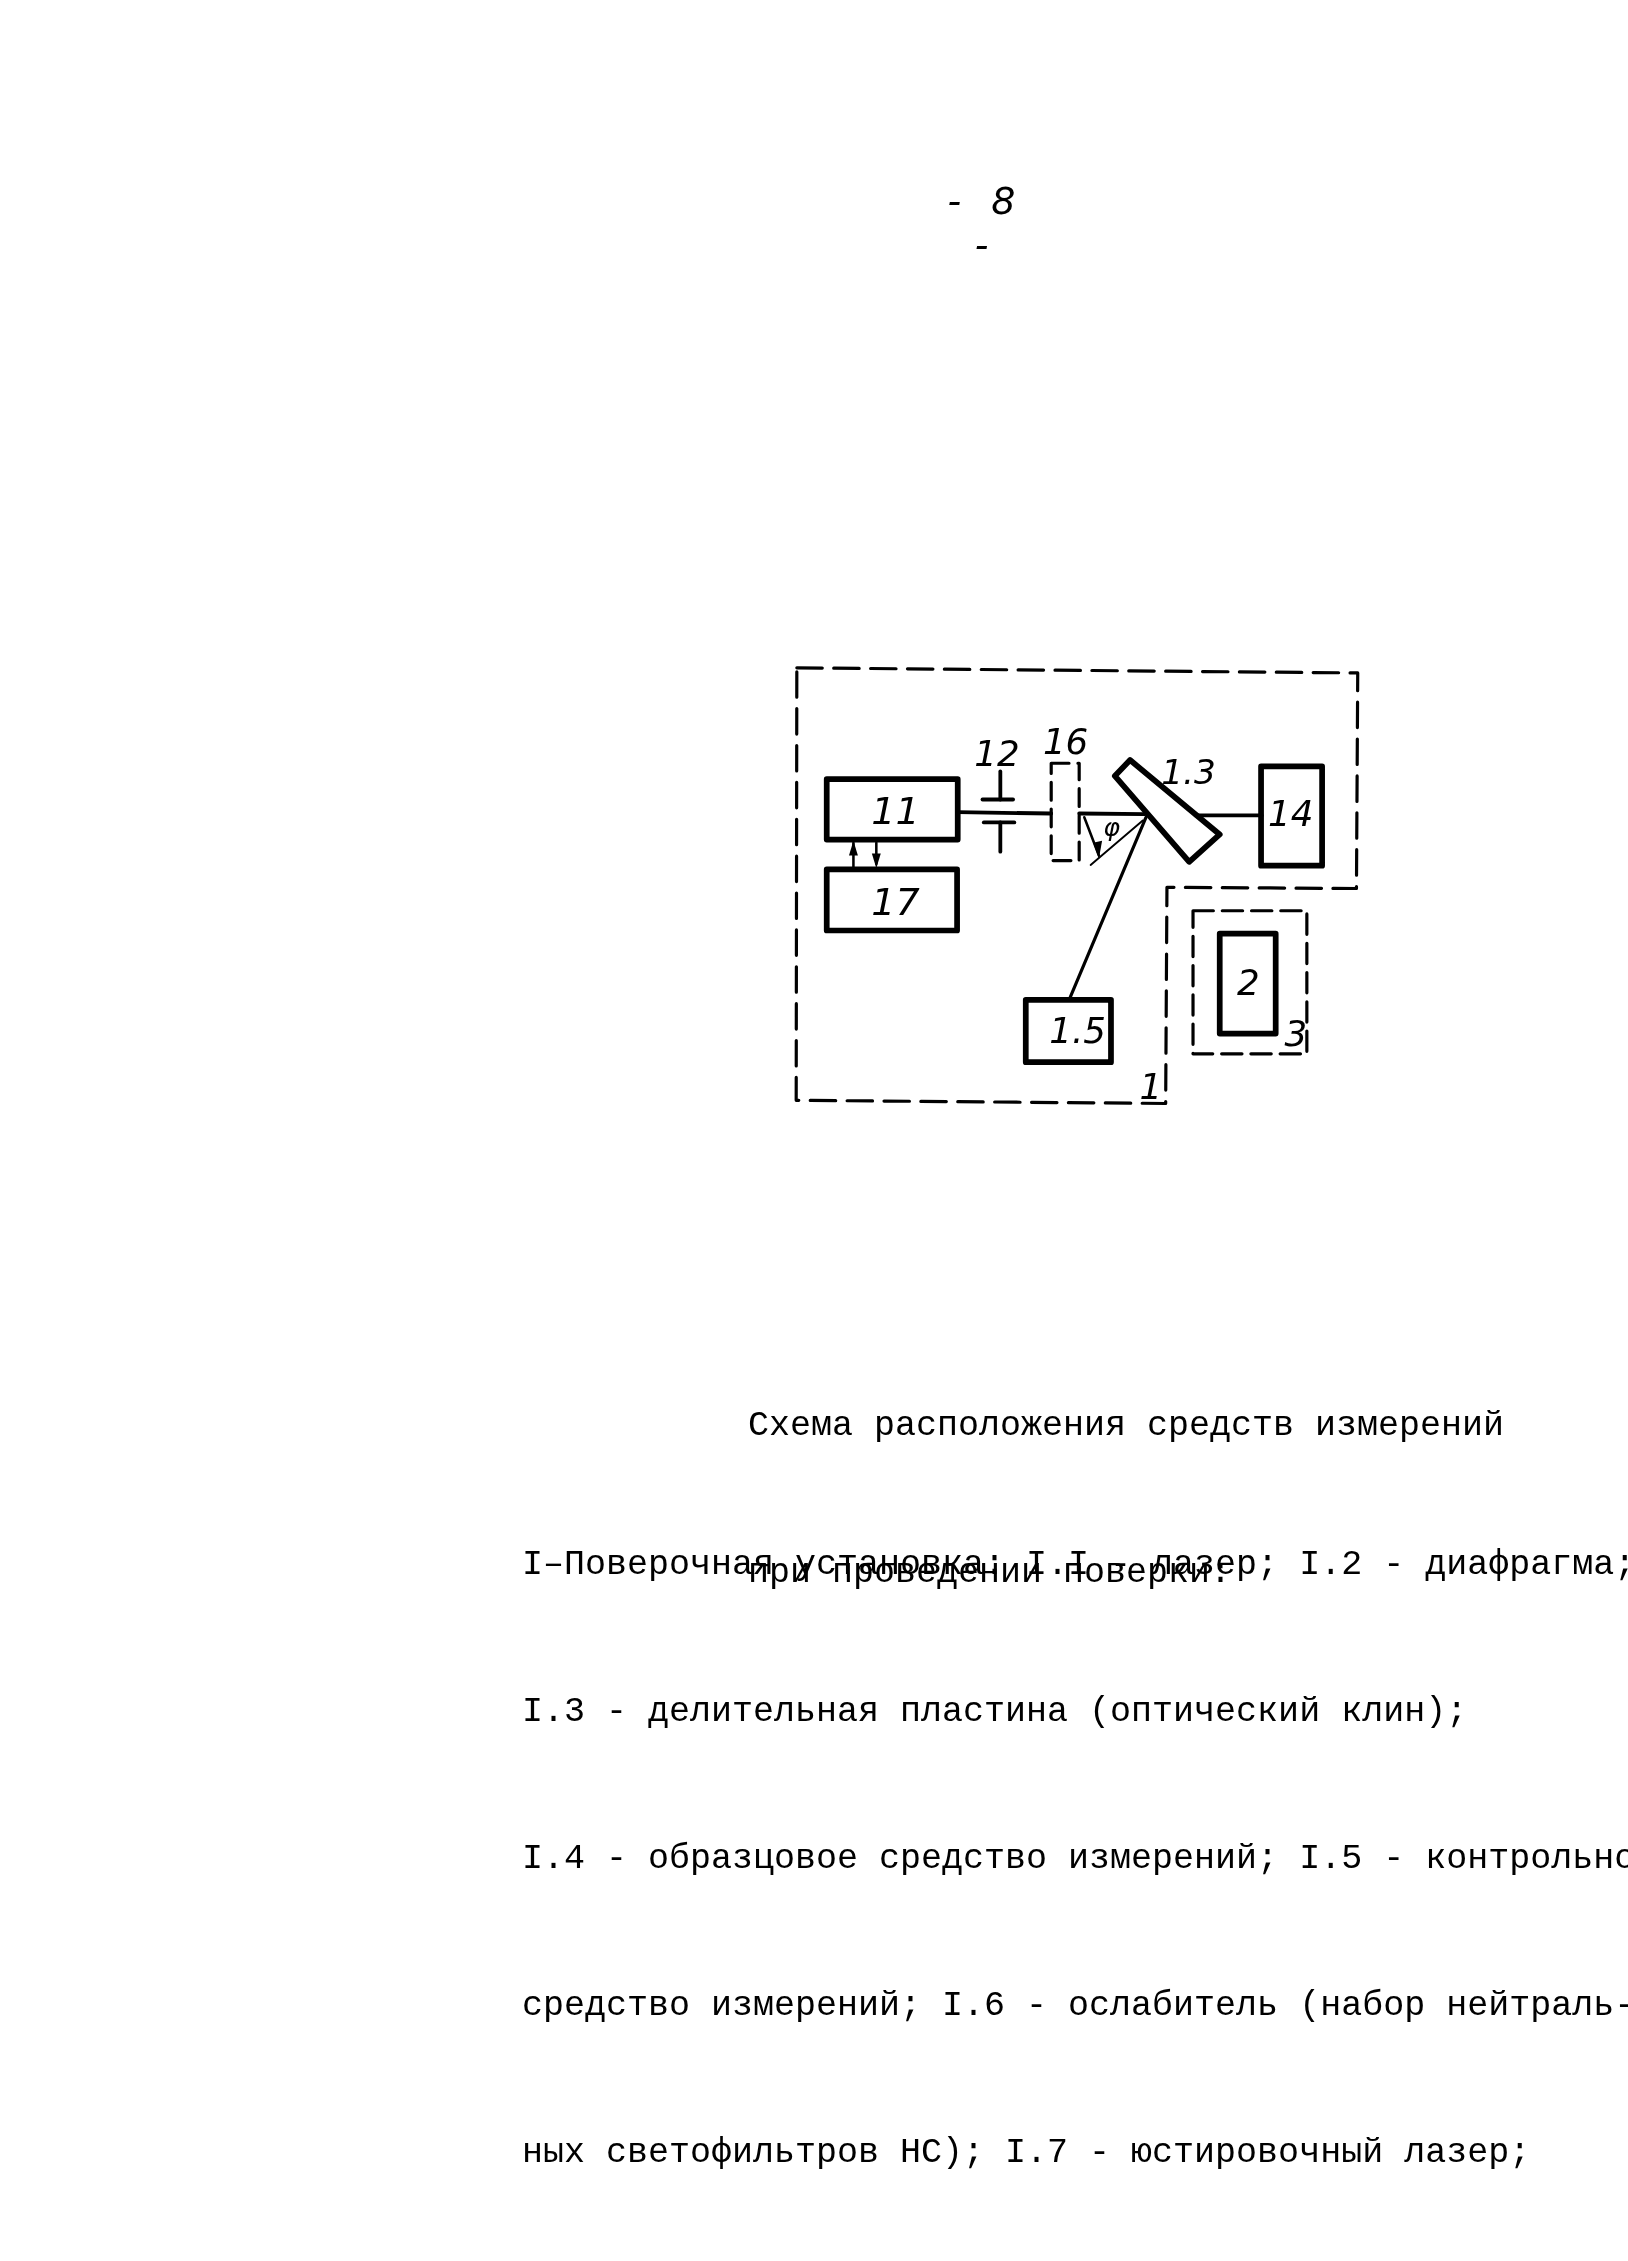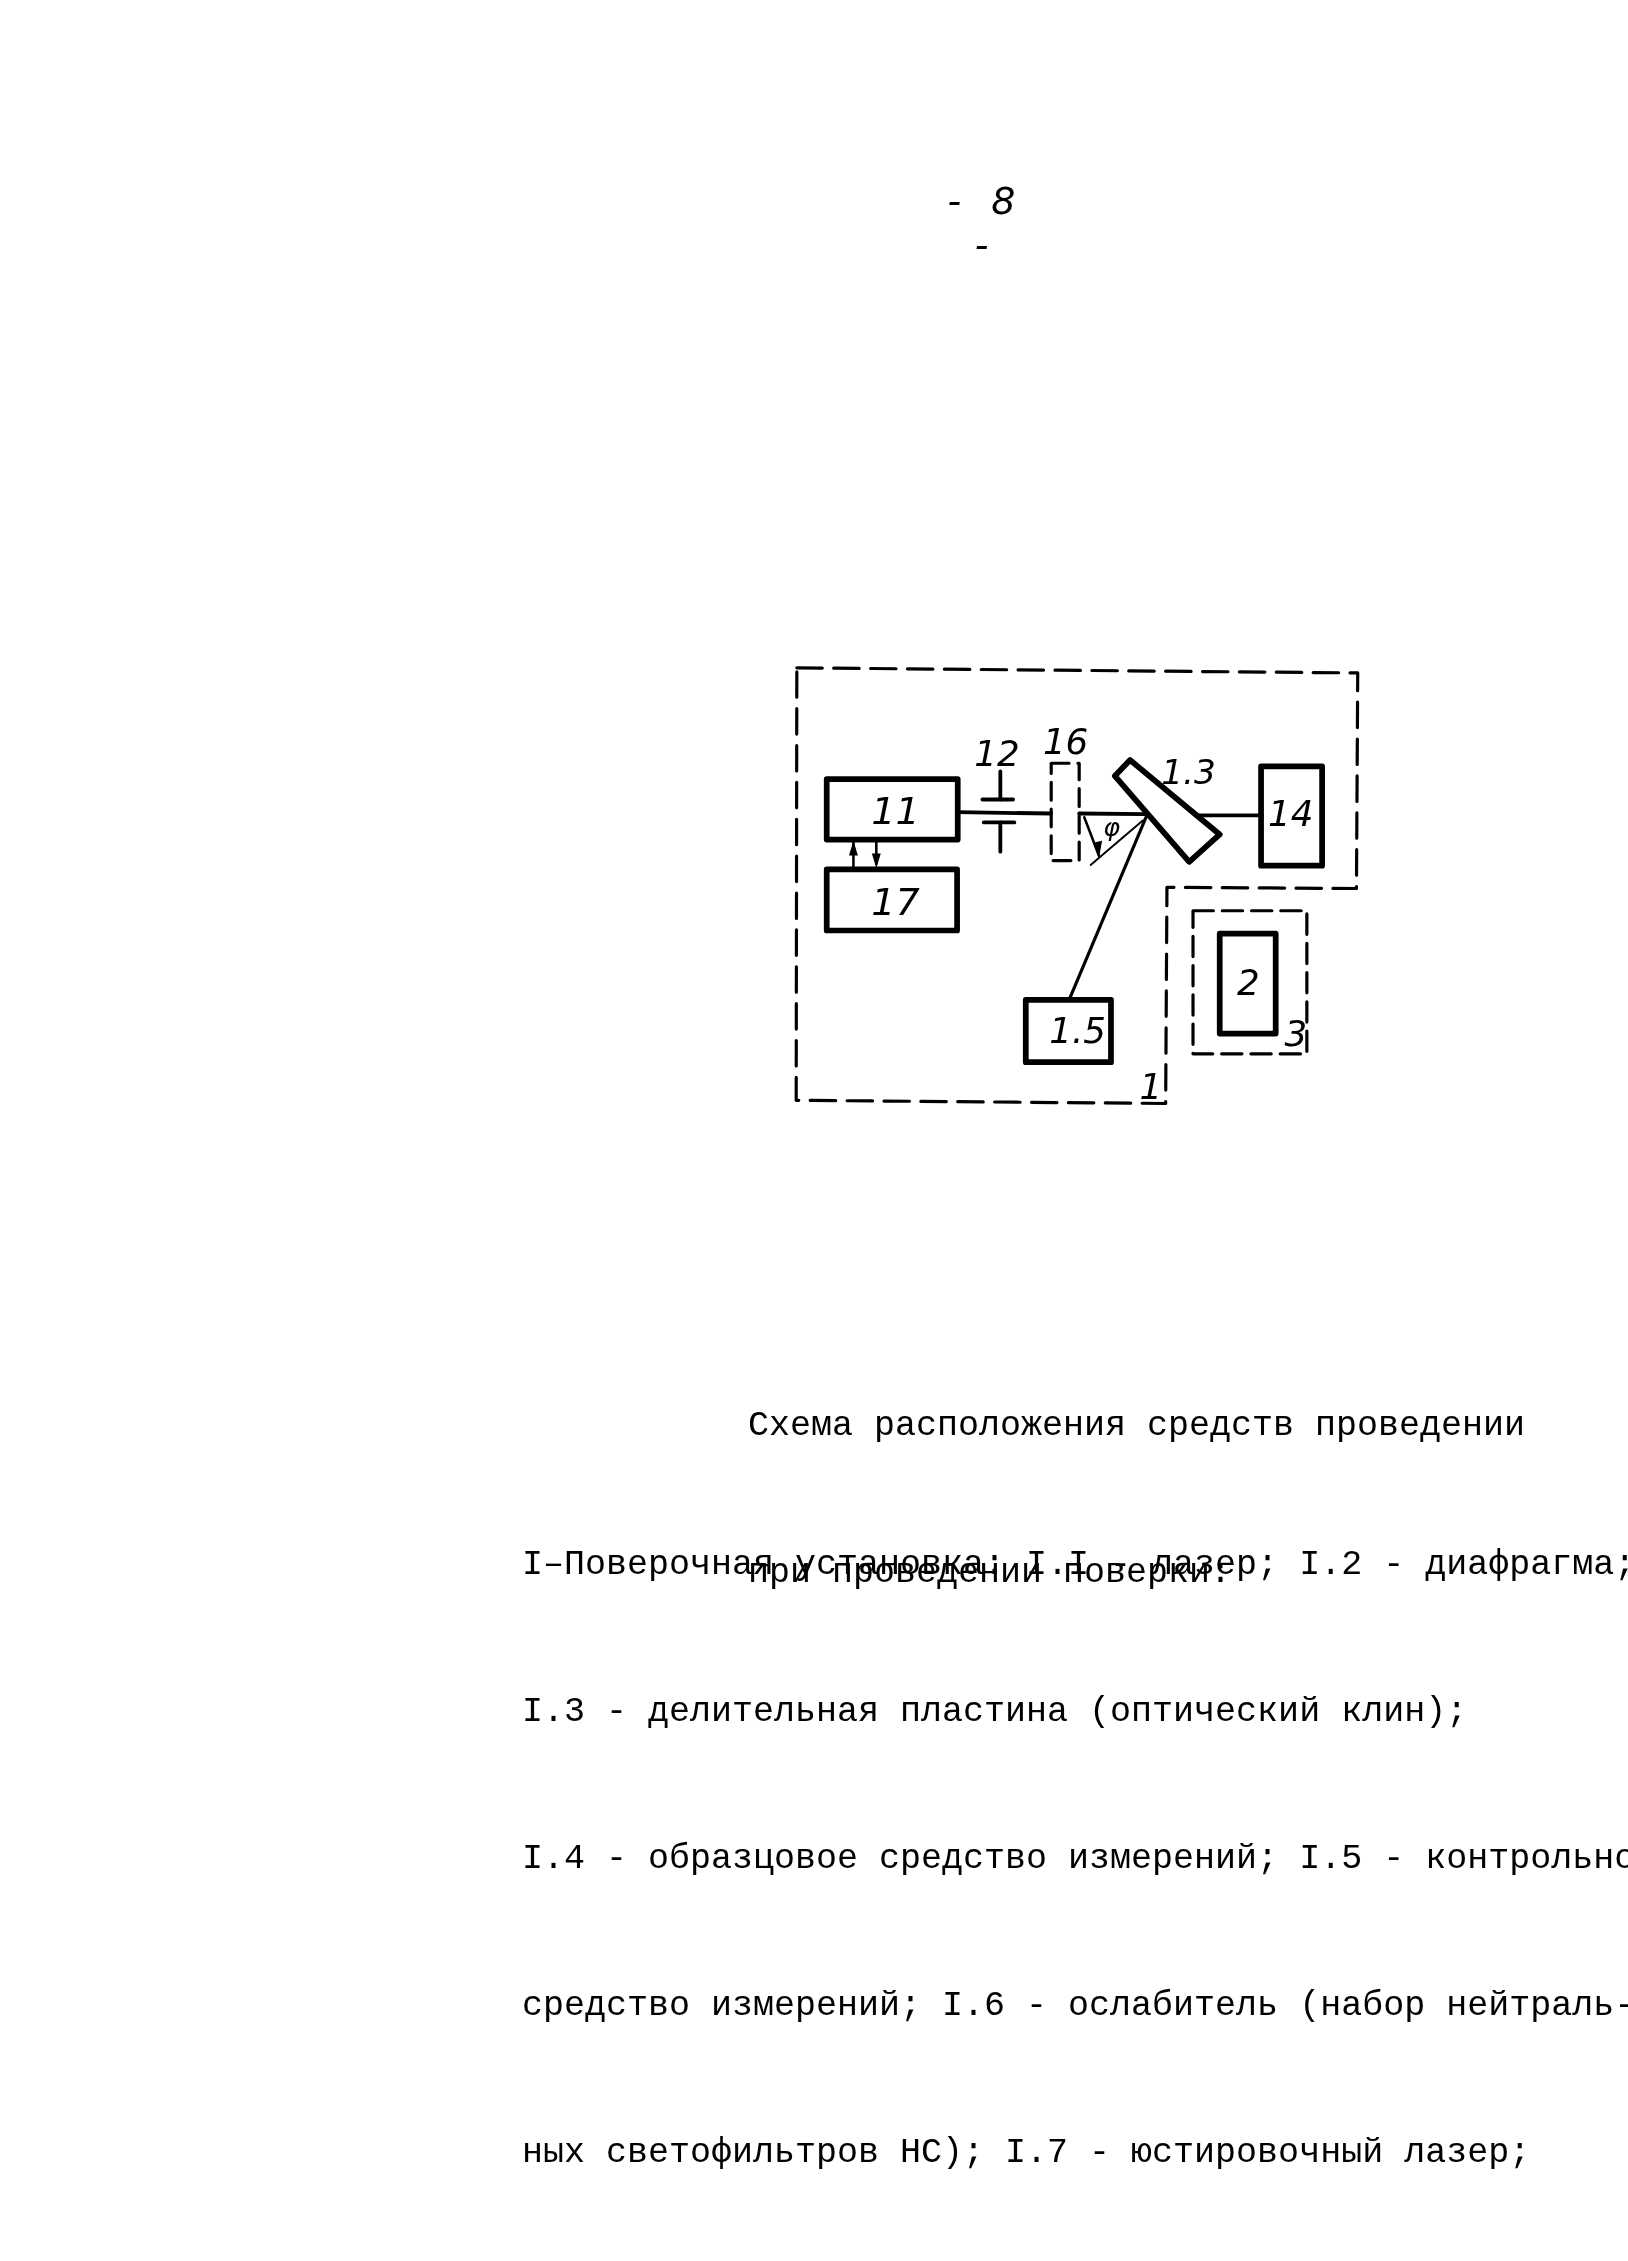--- a/index.html
+++ b/index.html
@@ -80,21 +80,21 @@
       <text x="1994" y="1298" font-size="56">14</text>
       <text x="1650" y="1640" font-size="56">1.5</text>
       <text x="1945" y="1565" font-size="56">2</text>
       <text x="2020" y="1645" font-size="56">3</text>
       <text x="1792" y="1728" font-size="56">1</text>
       <text x="1735" y="1315" font-size="40">φ</text>
     </g>
   </svg>
 
   <div class="caption mono">
-    <span class="line">Схема расположения средств проведении</span>
+    <span class="line">Схема расположения средств измерений</span>
     <span class="line">при проведении поверки:</span>
   </div>
 
   <div class="legend mono">
     <span class="line">I–Поверочная установка: I.I - лазер; I.2 - диафрагма;</span>
     <span class="line">I.3 - делительная пластина (оптический клин);</span>
     <span class="line">I.4 - образцовое средство измерений; I.5 - контрольное</span>
     <span class="line">средство измерений; I.6 - ослабитель (набор нейтраль-</span>
     <span class="line">ных светофильтров НС); I.7 - юстировочный лазер;</span>
     

